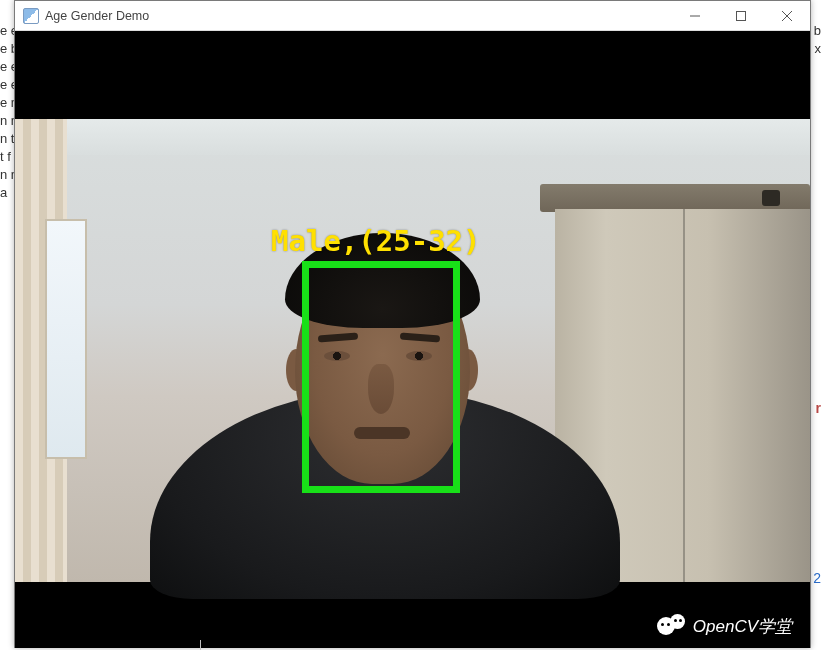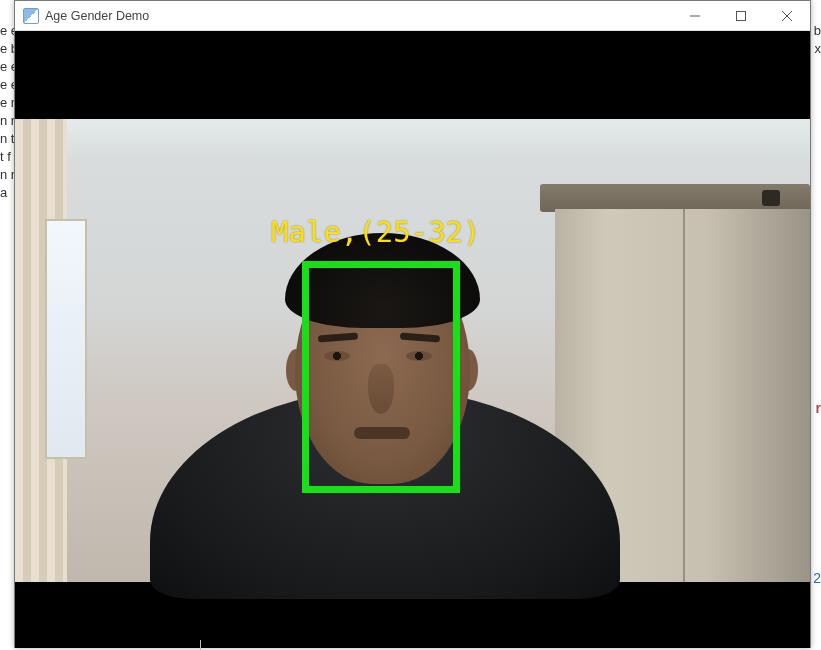--- a/index.html
+++ b/index.html
@@ -139,19 +139,30 @@
           <div class="brow l"></div>
             <div class="brow r"></div>
           <div class="eye l"></div>
             <div class="eye r"></div>
           <div class="nose"></div>
           <div class="mouth"></div>
         </div>
       </div>
     </div>
 
-    <div class="pred-label" style="left: 256px; top: 184px; color: rgb(255, 224, 0);">Male,(25-32)</div>
+    <div class="pred-label" style="left: 256px; top: 193px; color: rgb(255, 224, 0); font-weight: bold;">Male,(25-32)</div>
 
     <div class="face-box" style="left: 287px; top: 230px; width: 158px; height: 232px; border-color: rgb(24, 224, 24);"></div>
 
+    <div class="watermark">
+      <span class="wm-bubbles">
+        <span class="b b1"></span>
+          <span class="b b2"></span>
+        <span class="d" style="left:4px;top:9px;"></span>
+        <span class="d" style="left:10px;top:9px;"></span>
+        <span class="d" style="left:17px;top:5px;"></span>
+        <span class="d" style="left:22px;top:5px;"></span>
+      </span>
+      <span>OpenCV学堂</span>
+    </div>
   </div>
 </div>
 <div class="sep"></div>
 
 </body></html>

